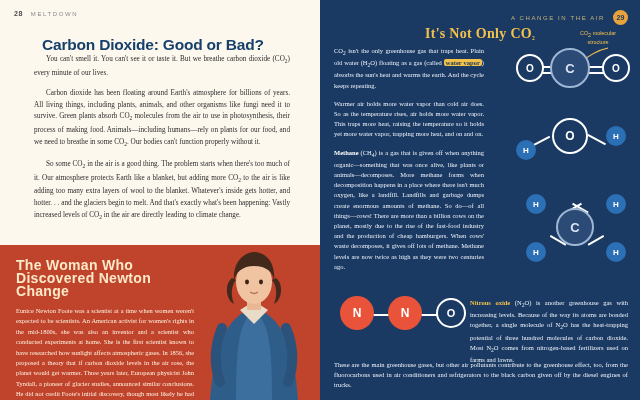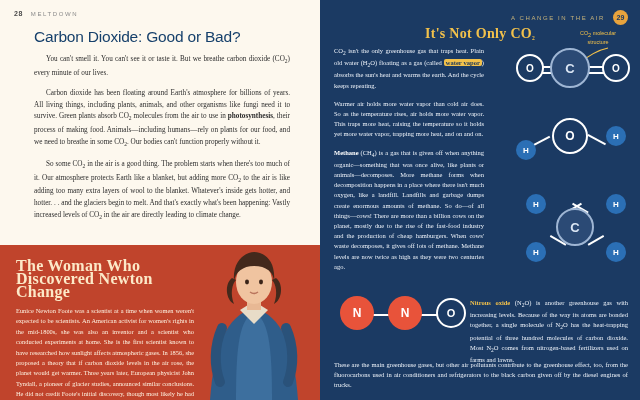--- a/index.html
+++ b/index.html
@@ -85,65 +85,65 @@
     display: flex;
     align-items: center;
     justify-content: center;
   }
 
   h1.title-left {
     position: absolute;
     top: 28px;
     left: 34px;
     width: 260px;
-    margin: 0;
-    font-family: "Liberation Sans", sans-serif;
-    font-weight: normal;
+    margin: 8px;
+    font-family: "Liberation Sans", sans-serif;
+    font-weight: bold;
     font-size: 15.5px;
     color: #16406b;
     letter-spacing: -0.2px;
   }
   .body-left {
     position: absolute;
     top: 54px;
     left: 34px;
     width: 256px;
     font-size: 7.2px;
     line-height: 11.6px;
     color: #2c2c2c;
     text-align: justify;
   }
   .body-left p {
     margin: 0 0 9px 0;
     text-indent: 12px;
   }
-  .bold-term { font-weight: bold; }
+  .bold-term { font-weight: normal; }
   .sub { font-size: 5.5px; vertical-align: -2px; }
 
   
   .sidebar {
     position: absolute;
     left: 0;
     top: 245px;
     width: 320px;
     height: 155px;
     background: #c0442c;
     overflow: hidden;
   }
   .sidebar-inner {
     position: absolute;
     left: 16px;
     top: 14px;
     width: 178px;
   }
   .sidebar h2 {
     margin: 0 0 8px 0;
-    font-family: Liberation Serif, serif;
-    font-weight: bold;
-    font-size: 16px;
+    font-family: Liberation Sans, sans-serif;
+    font-weight: bold;
+    font-size: 14px;
     line-height: 13px;
     color: #fce9c8;
     letter-spacing: .3px;
   }
   .sidebar p {
     margin: 0;
     font-size: 6.4px;
     line-height: 10.4px;
     color: #fdf1e0;
     text-align: justify;

